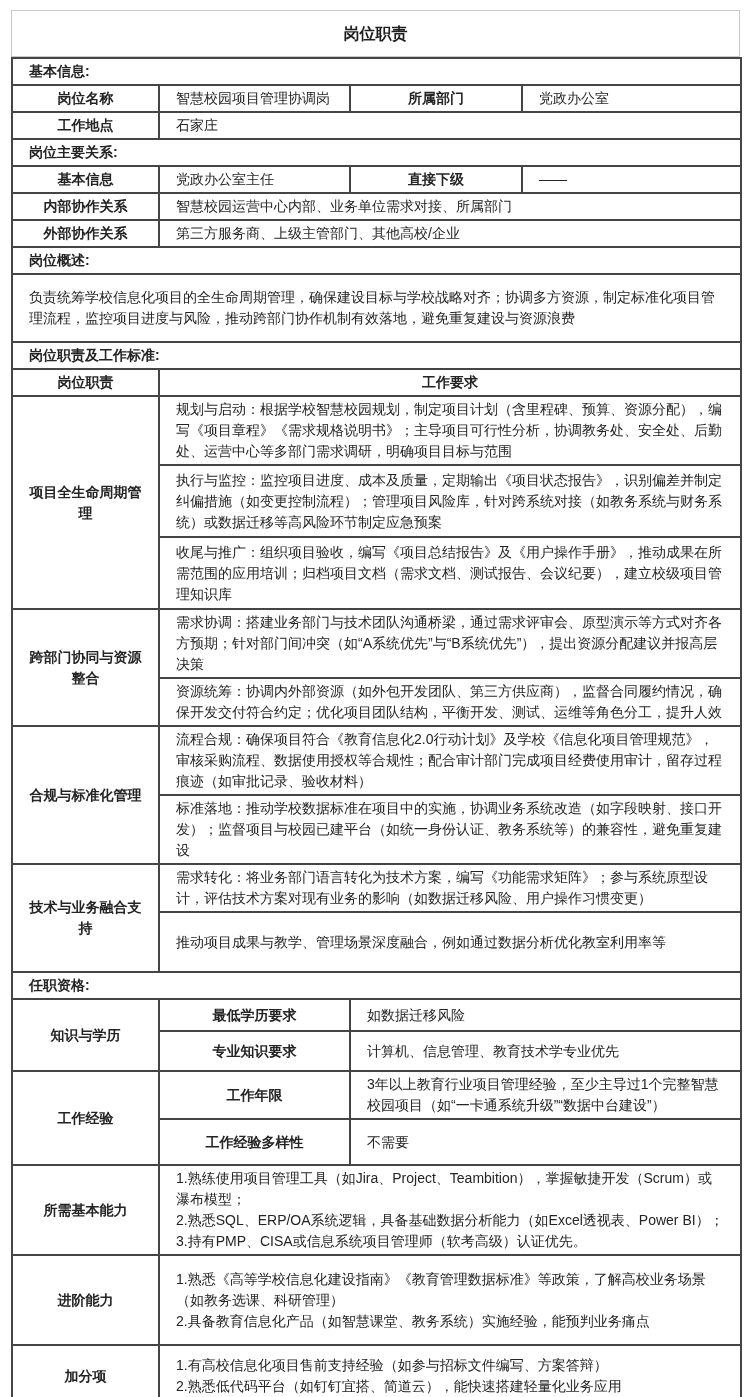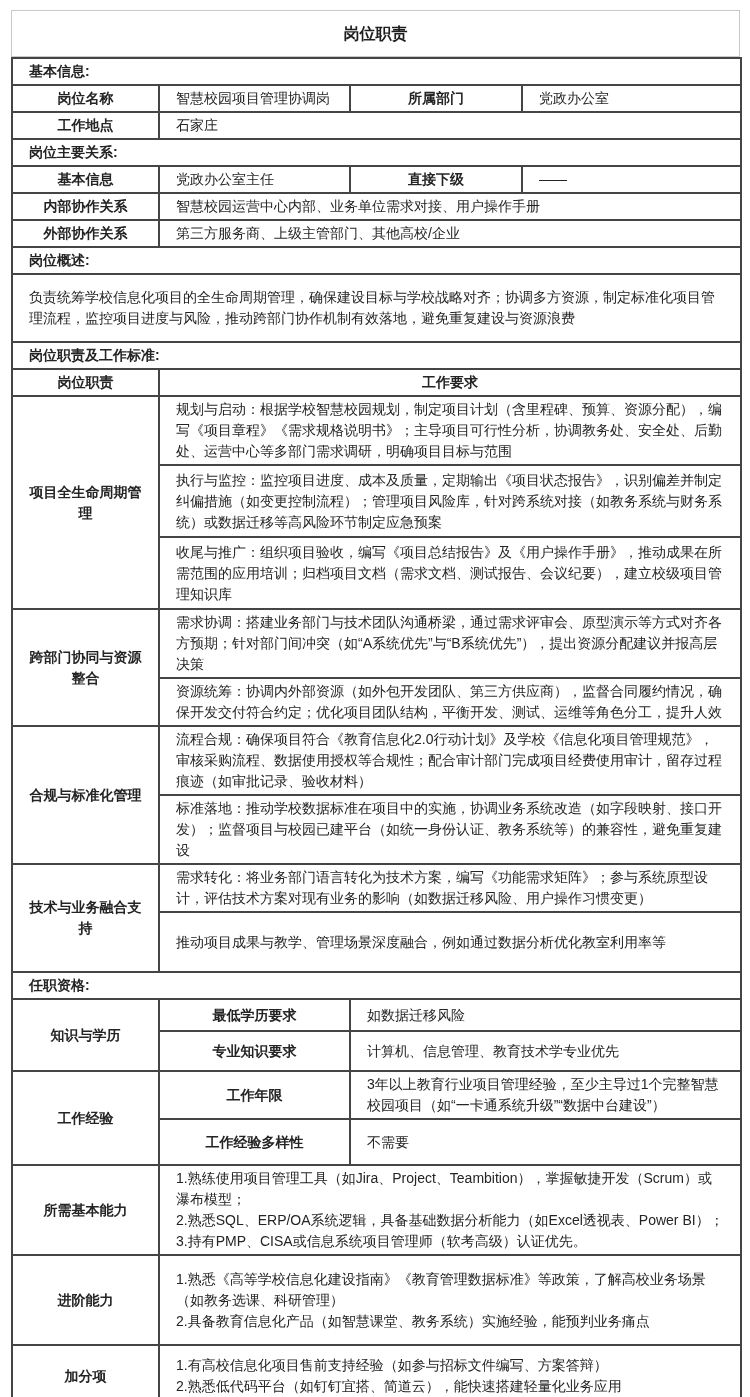--- a/index.html
+++ b/index.html
@@ -77,21 +77,21 @@
         <td class="sec" colspan="4" style="height:26px">岗位主要关系:</td>
       </tr>
       <tr>
         <td class="lbl" style="height:27px">基本信息</td>
         <td class="val">党政办公室主任</td>
         <td class="lbl">直接下级</td>
         <td class="val">——</td>
       </tr>
       <tr>
         <td class="lbl" style="height:27px">内部协作关系</td>
-        <td class="val" colspan="3">智慧校园运营中心内部、业务单位需求对接、用户操作手册</td>
+        <td class="val" colspan="3">智慧校园运营中心内部、业务单位需求对接、所属部门</td>
       </tr>
       <tr>
         <td class="lbl" style="height:27px">外部协作关系</td>
         <td class="val" colspan="3">第三方服务商、上级主管部门、其他高校/企业</td>
       </tr>
 
       <tr>
         <td class="sec" colspan="4" style="height:26px">岗位概述:</td>
       </tr>
       <tr>

